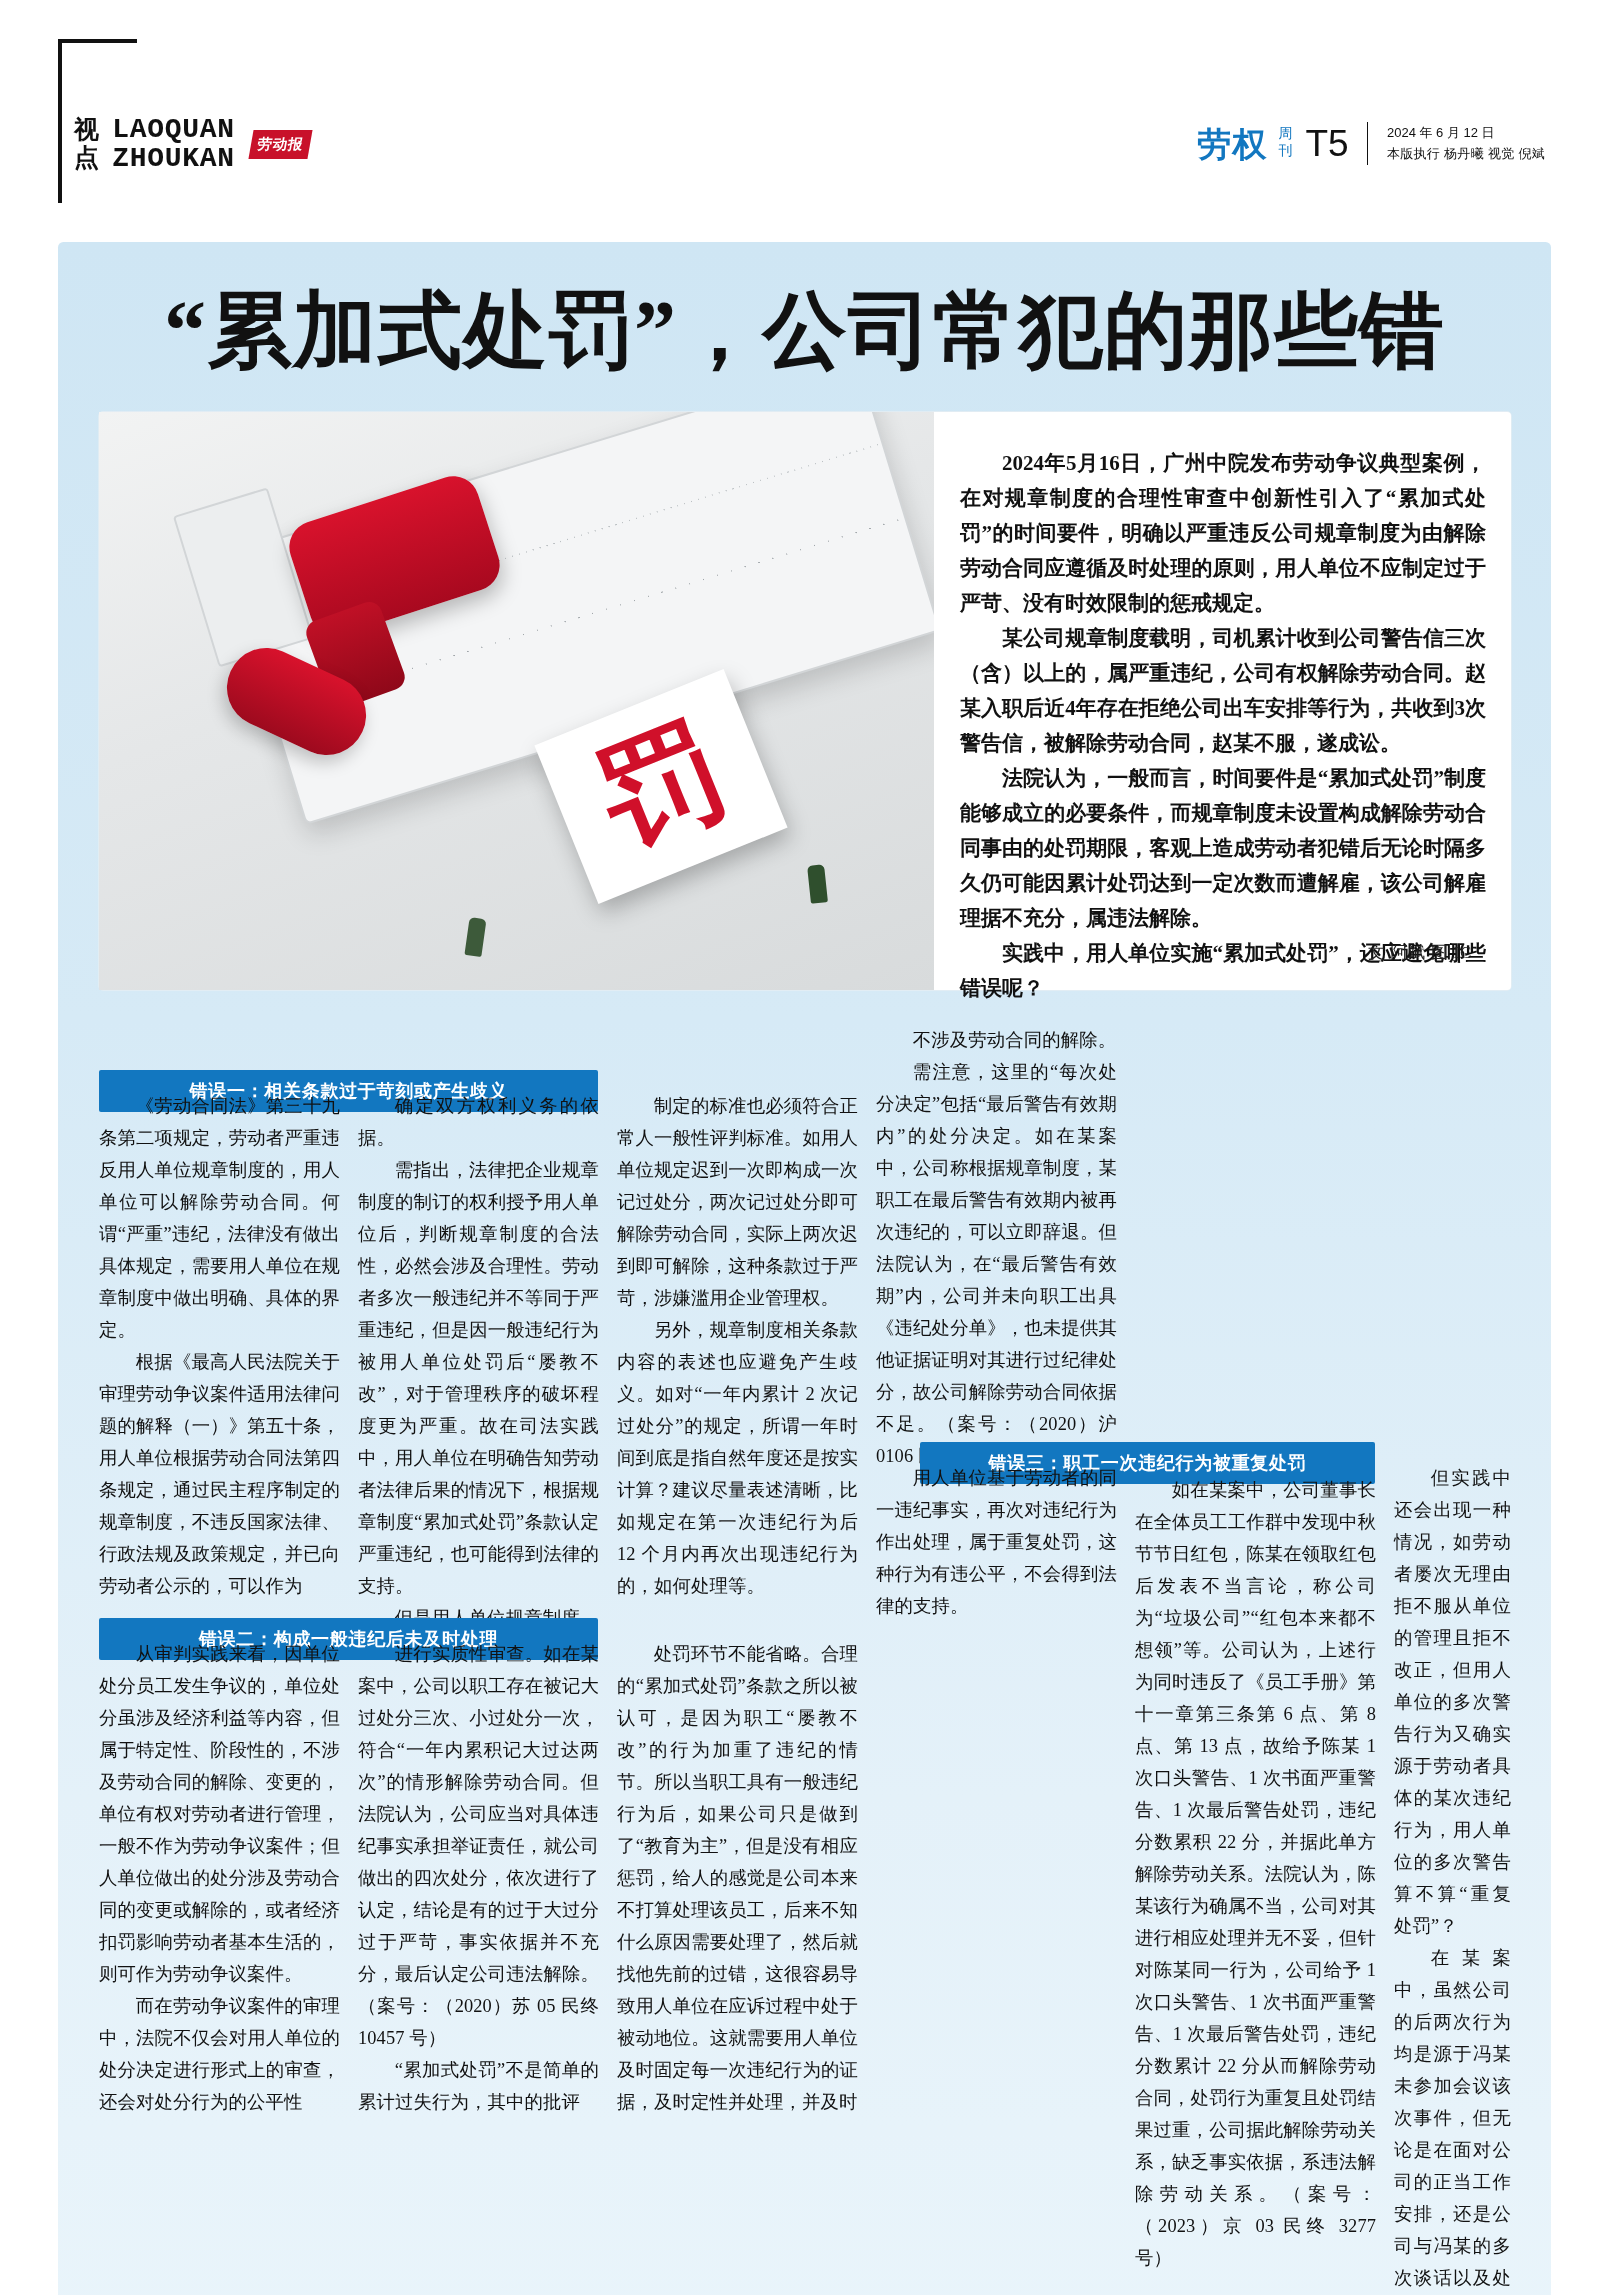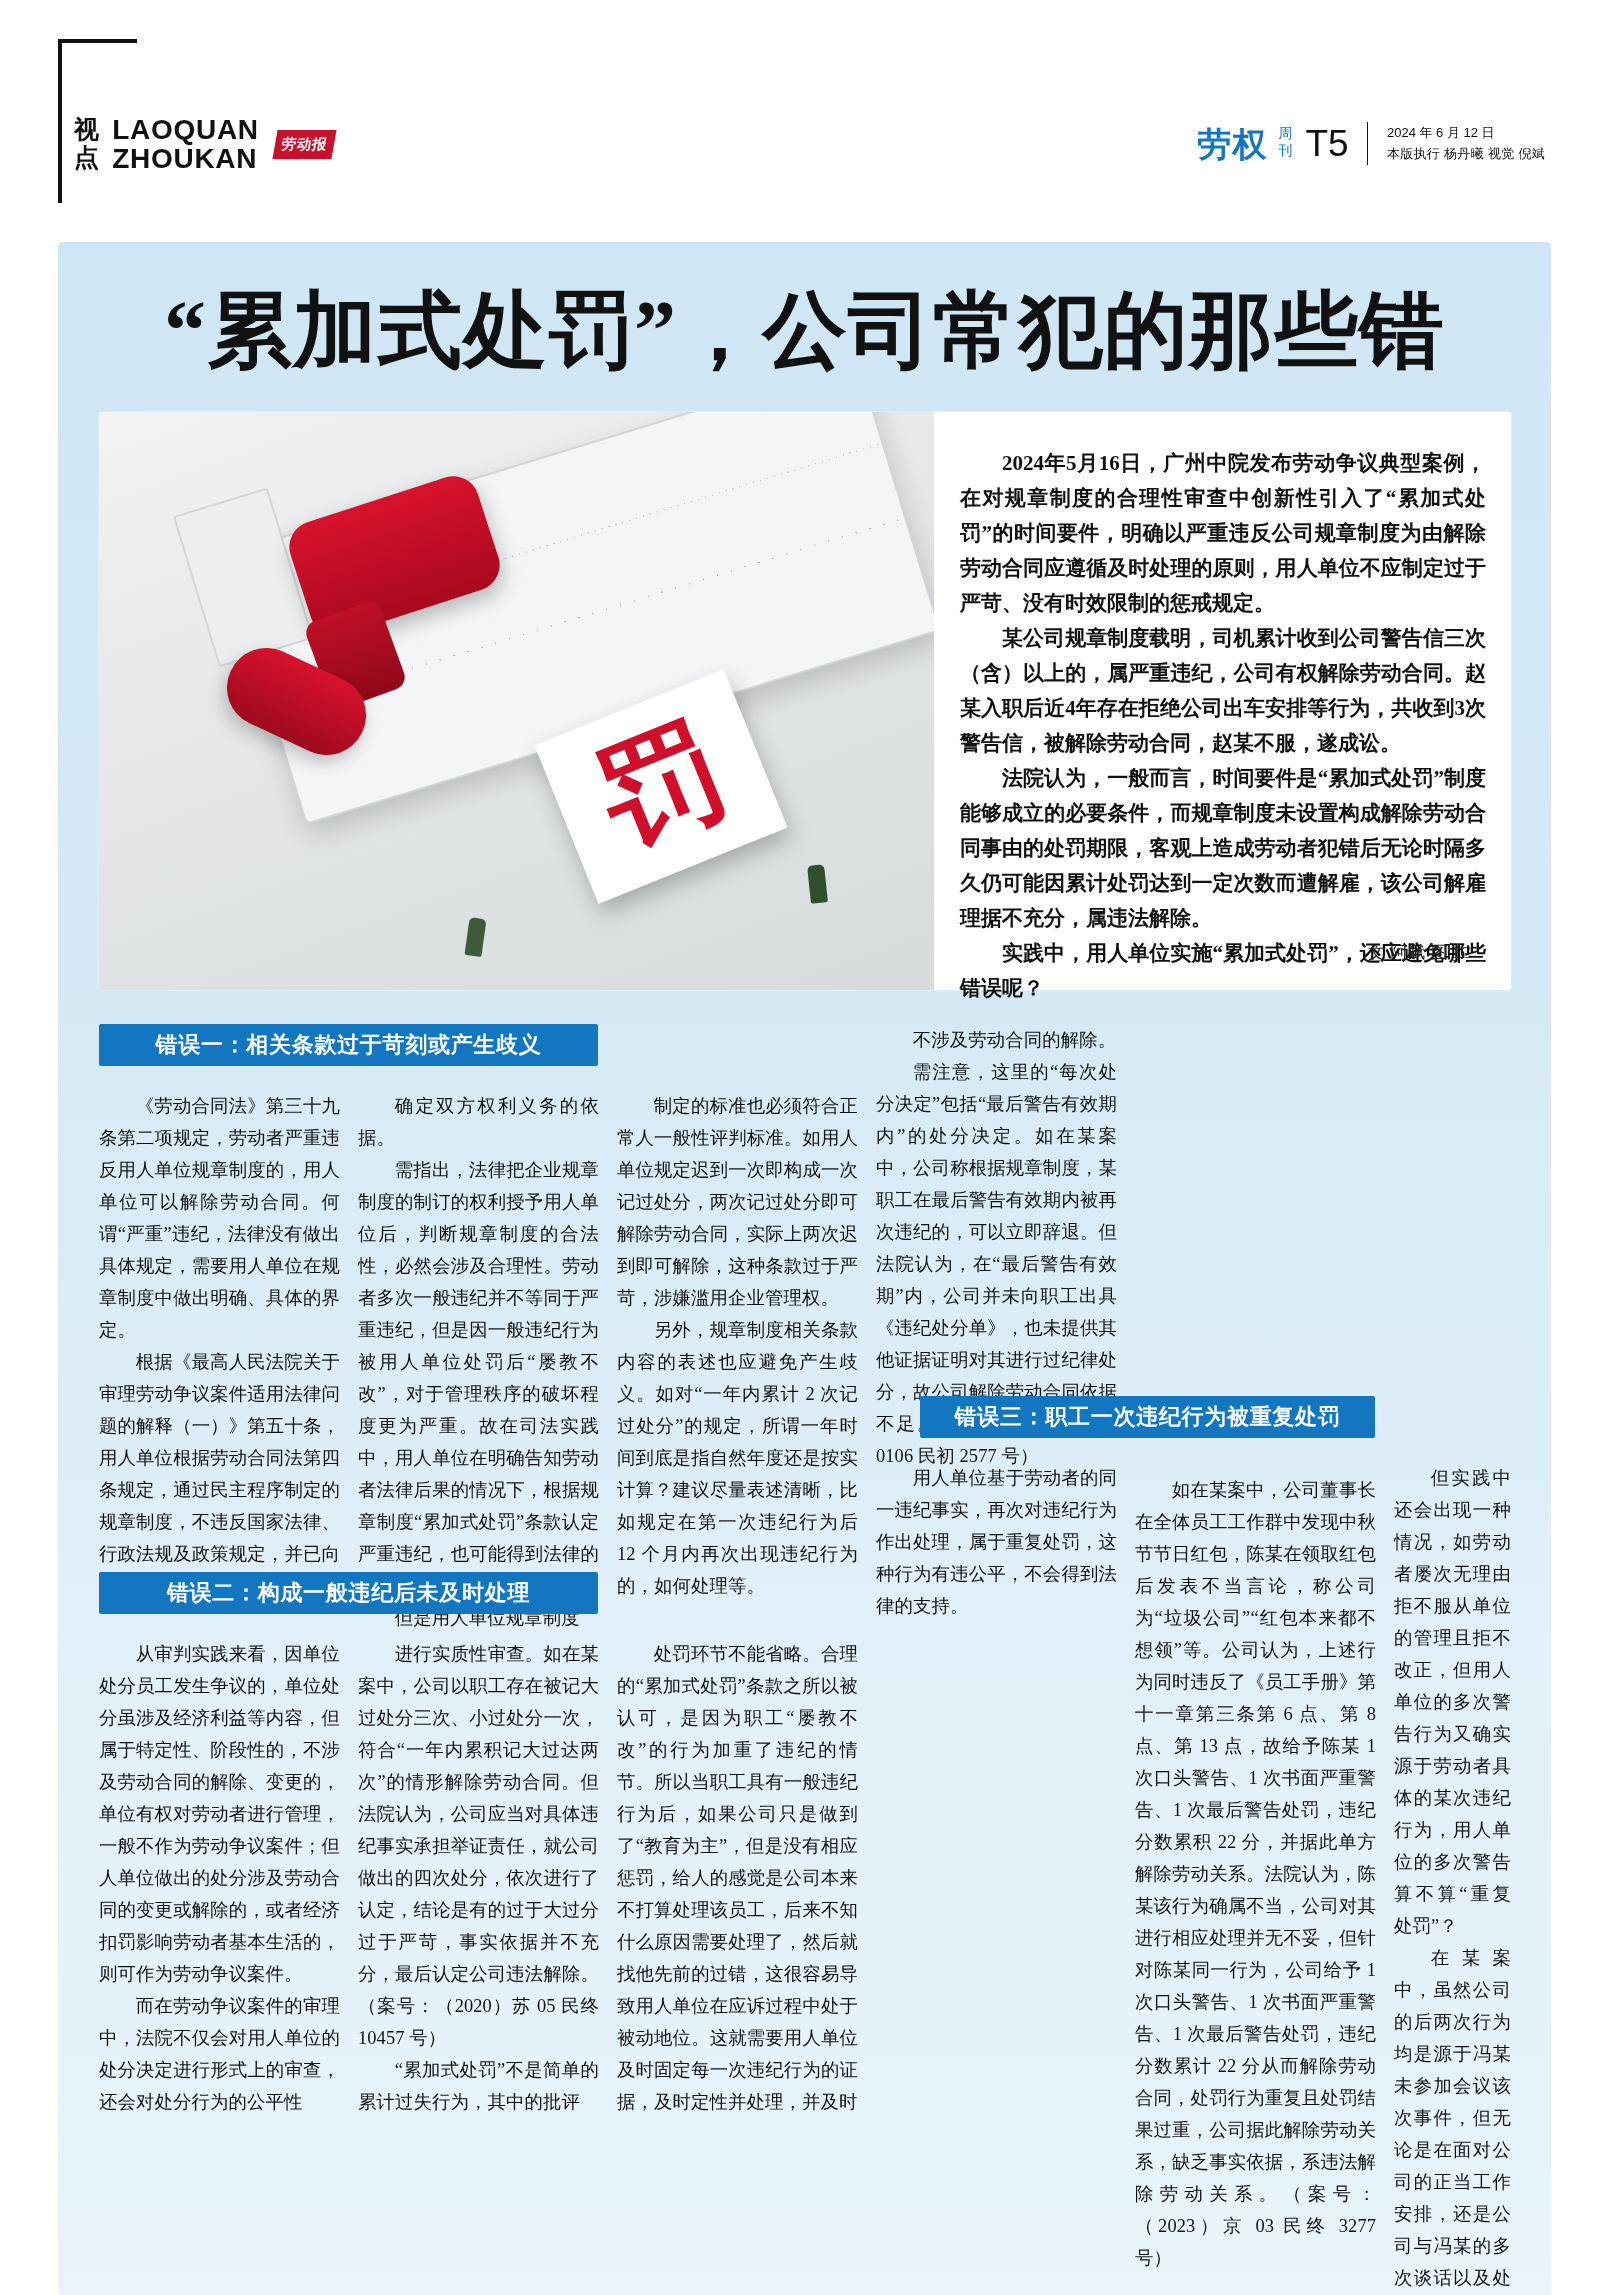--- a/index.html
+++ b/index.html
@@ -44,21 +44,21 @@
   .logo-cn {
     font-family: "Liberation Serif", serif;
     font-weight: bold;
     font-size: 25px;
     line-height: 28px;
     letter-spacing: 1.3px;
     color: #111;
     text-align: center;
   }
   .logo-en {
-    font-family: Liberation Sans, sans-serif;
+    font-family: Liberation Mono, monospace;
     font-weight: bold;
     font-size: 28px;
     line-height: 29px;
     letter-spacing: 0.7px;
     color: #111;
   }
   .logo-stamp {
     margin-left: 4px;
     background: #c8112a;
     color: #fff;
@@ -275,25 +275,26 @@
     left: 41px; top: 782px;
     width: 1412px;
     height: 1176px;
   }
 
   .section-head {
     background: #1277c0;
     color: #fff;
     font-family: "Liberation Serif", serif;
     font-weight: bold;
-    font-size: 22px;
+    font-size: 18px;
     line-height: 42px;
     text-align: center;
     letter-spacing: 0.7px;
     border-radius: 2px;
+    margin-top: 46px;
   }
   .para {
     font-family: "Liberation Serif", serif;
     font-size: 18.4px;
     line-height: 32px;
     color: #111;
     text-align: justify;
     text-indent: 2em;
     margin: 0;
     letter-spacing: 0.1px;

